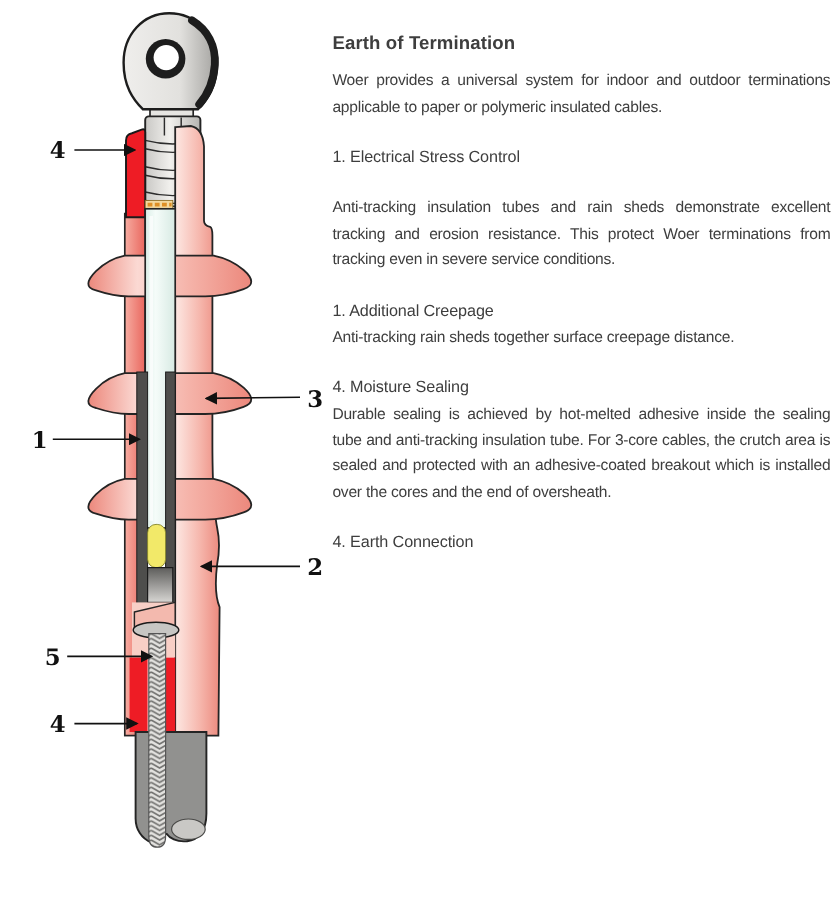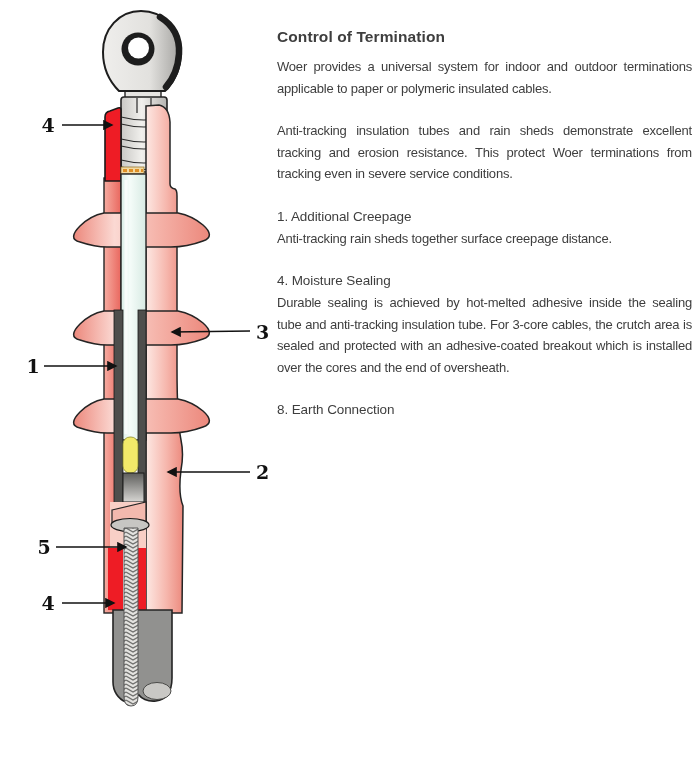--- a/index.html
+++ b/index.html
@@ -144,34 +144,35 @@
         <text class="co" x="44" y="554" text-anchor="middle">5</text>
       </g>
       <g>
         <line x1="62" y1="603" x2="114" y2="603" stroke="#111" stroke-width="1.3" marker-end="url(#arr)"></line>
         <text class="co" x="48" y="610" text-anchor="middle">4</text>
       </g>
     </g>
   </svg>
 
   <div class="article">
-    <h1>Control of Termination</h1>
+    <h1>Earth of Termination</h1>
     <p>Woer provides a universal system for indoor and outdoor terminations applicable to paper or polymeric insulated cables.</p>
 
     <div class="sec">
+      <h2>1. Electrical Stress Control</h2>
     </div>
     <div class="sec">
       <p>Anti-tracking insulation tubes and rain sheds demonstrate excellent tracking and erosion resistance. This protect Woer terminations from tracking even in severe service conditions.</p>
     </div>
     <div class="sec">
       <h2>1. Additional Creepage</h2>
       <p>Anti-tracking rain sheds together surface creepage distance.</p>
     </div>
     <div class="sec">
       <h2>4. Moisture Sealing</h2>
       <p>Durable sealing is achieved by hot-melted adhesive inside the sealing tube and anti-tracking insulation tube. For 3-core cables, the crutch area is sealed and protected with an adhesive-coated breakout which is installed over the cores and the end of oversheath.</p>
     </div>
     <div class="sec">
-      <h2>8. Earth Connection</h2>
+      <h2>4. Earth Connection</h2>
     </div>
   </div>
 
 </div>
 
 </body></html>

